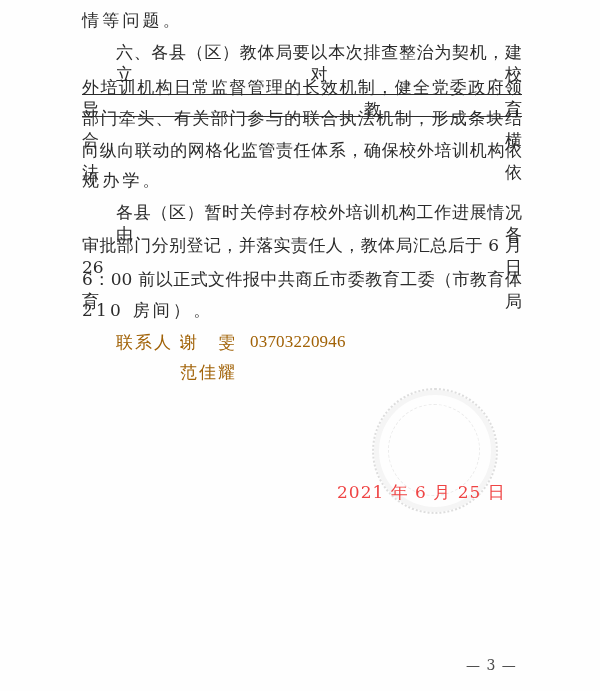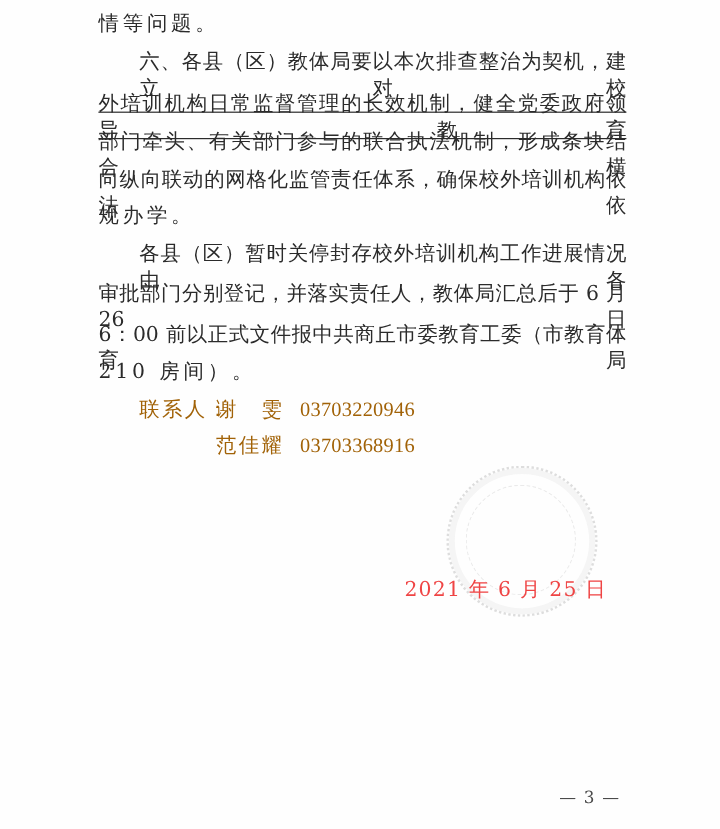--- a/index.html
+++ b/index.html
@@ -111,21 +111,20 @@
   <div class="line justify" style="top:268px;">6：00 前以正式文件报中共商丘市委教育工委（市教育体育局</div>
   <div class="line" style="top:299px;">210 房间）。</div>
 
   <div class="contact-row" style="top:331px; left:0; width:600px; height:22px;">
     <span class="contact-label">联系人：</span>
     <span class="contact-name">谢　雯</span>
     <span class="contact-phone">03703220946</span>
   </div>
   <div class="contact-row" style="top:361px; left:0; width:600px; height:22px;">
     <span class="contact-name">范佳耀</span>
-    <span class="contact-phone">03703368916</span>
   </div>
 
   <div class="stamp">
     <div class="stamp-inner"></div>
   </div>
 
   <div class="date">2021 年 6 月 25 日</div>
 
   <div class="page-number">— 3 —</div>
 </div>

